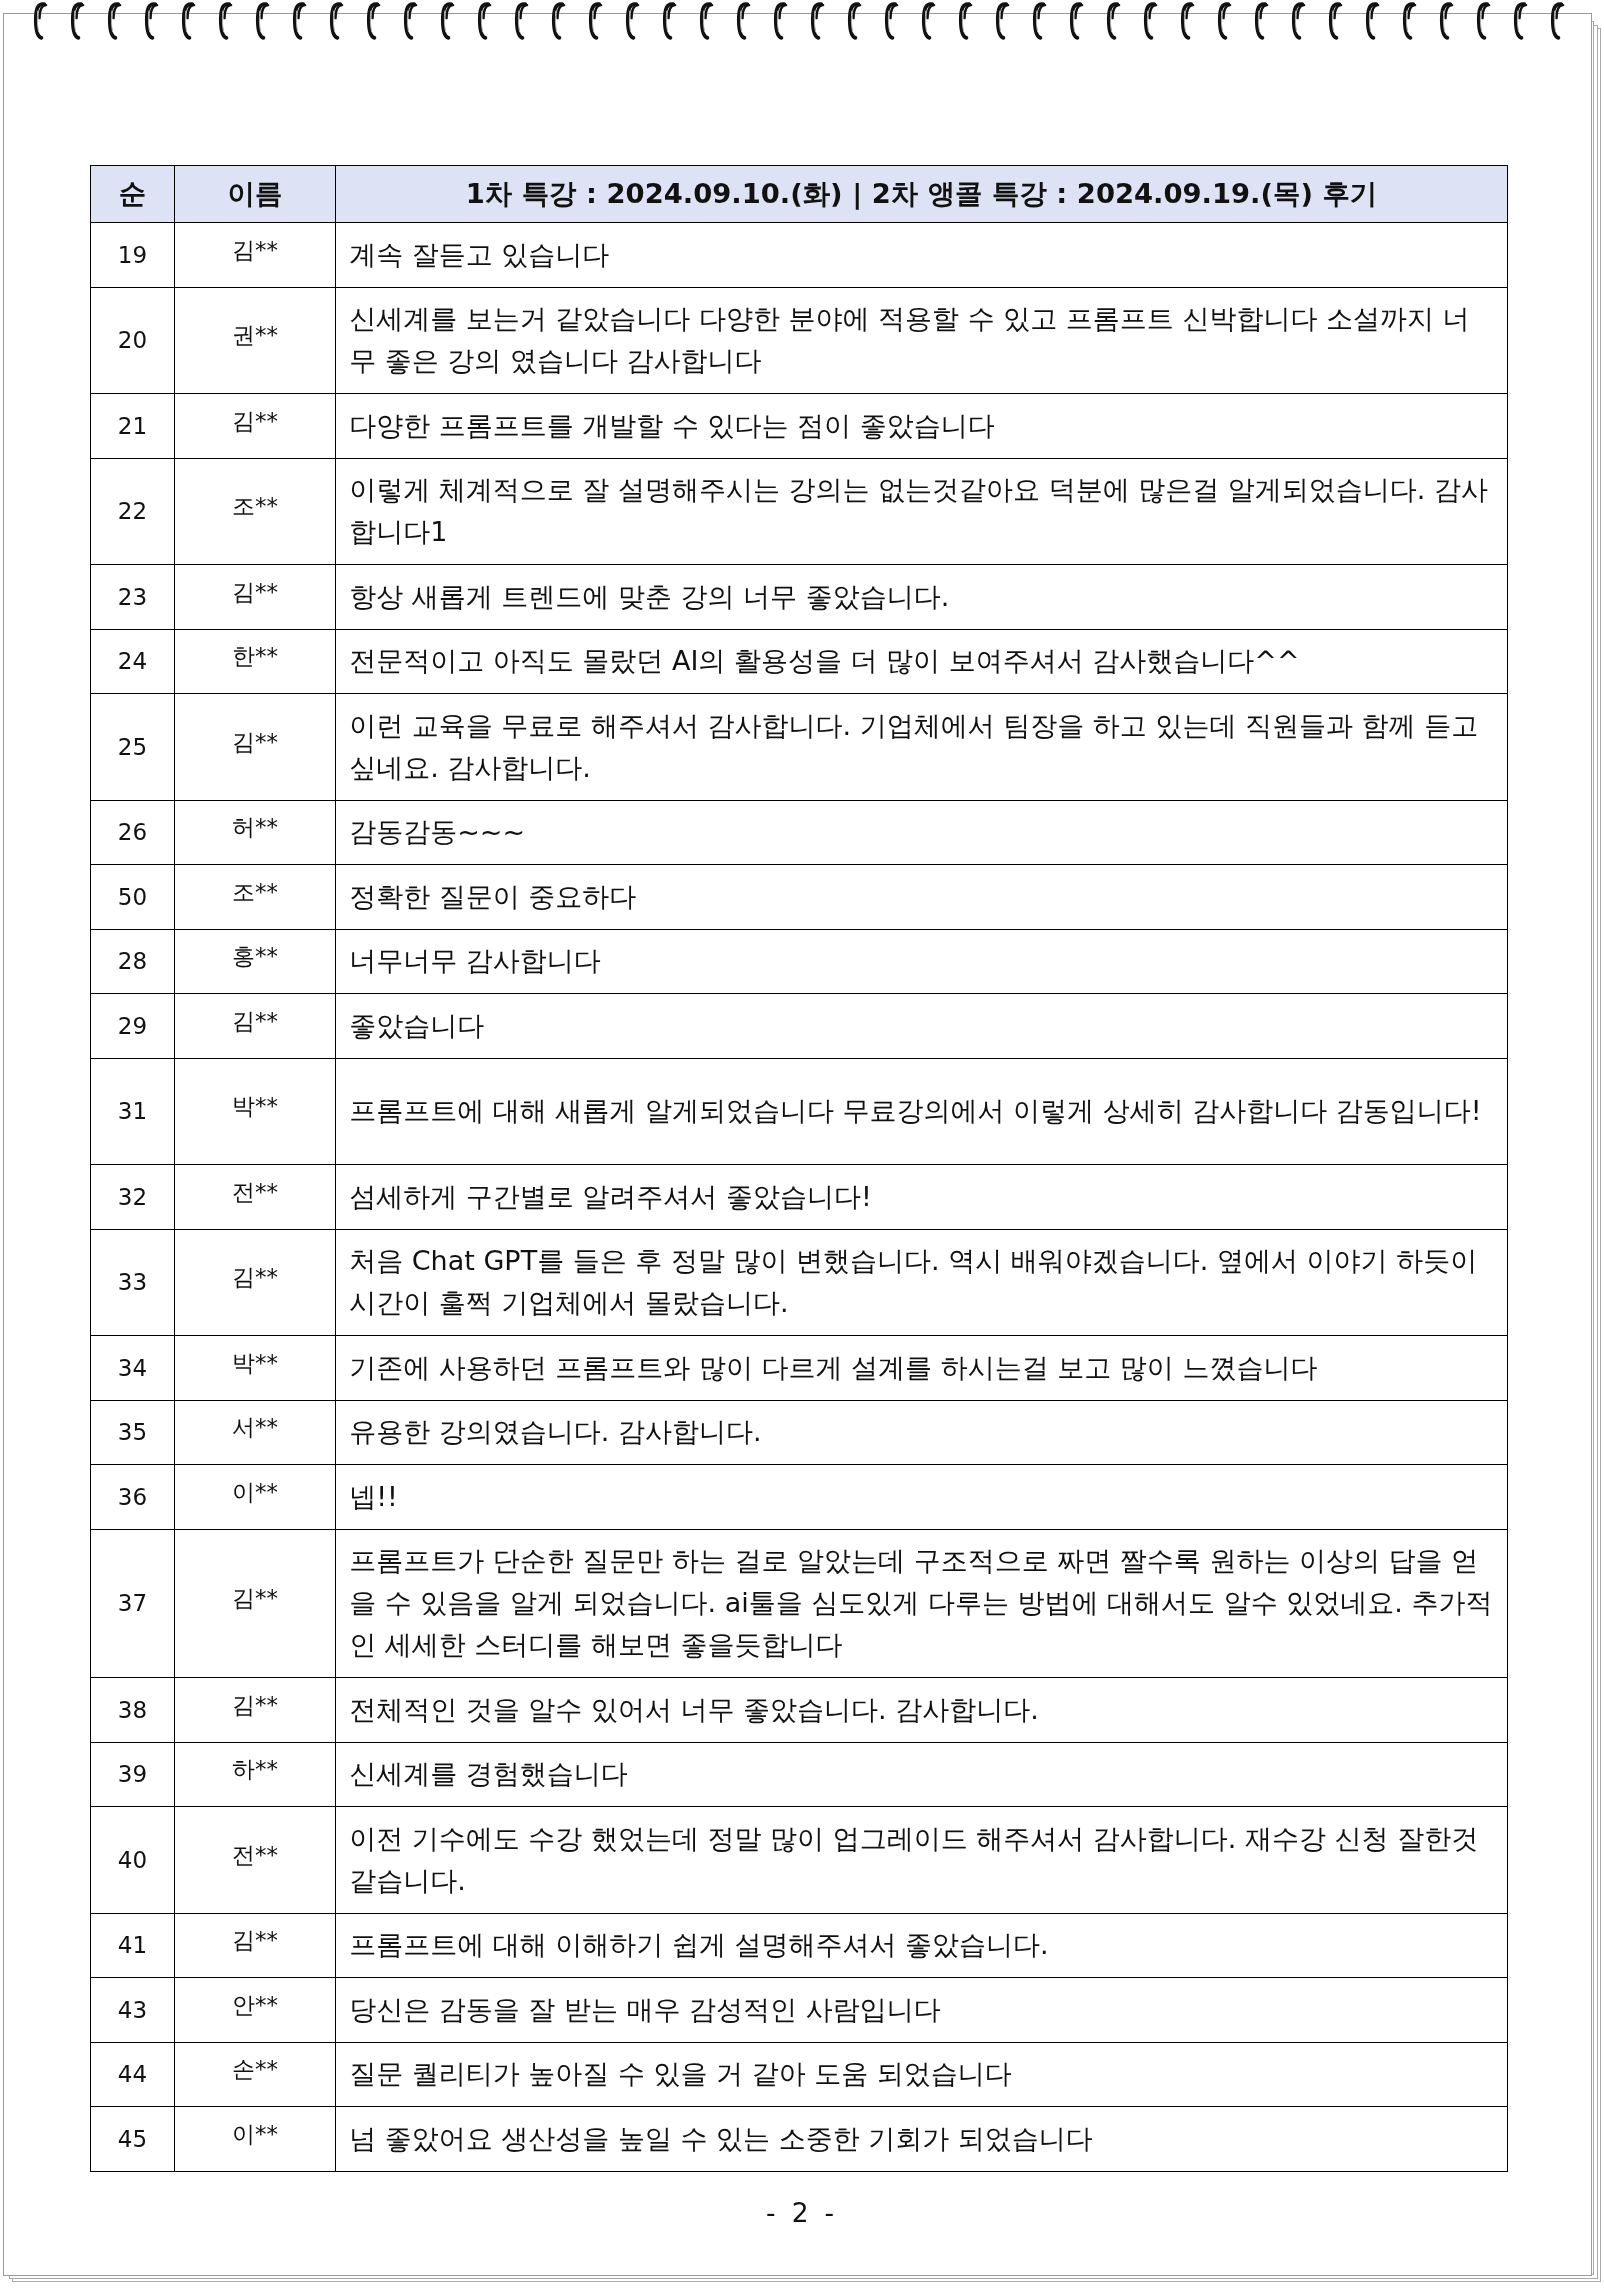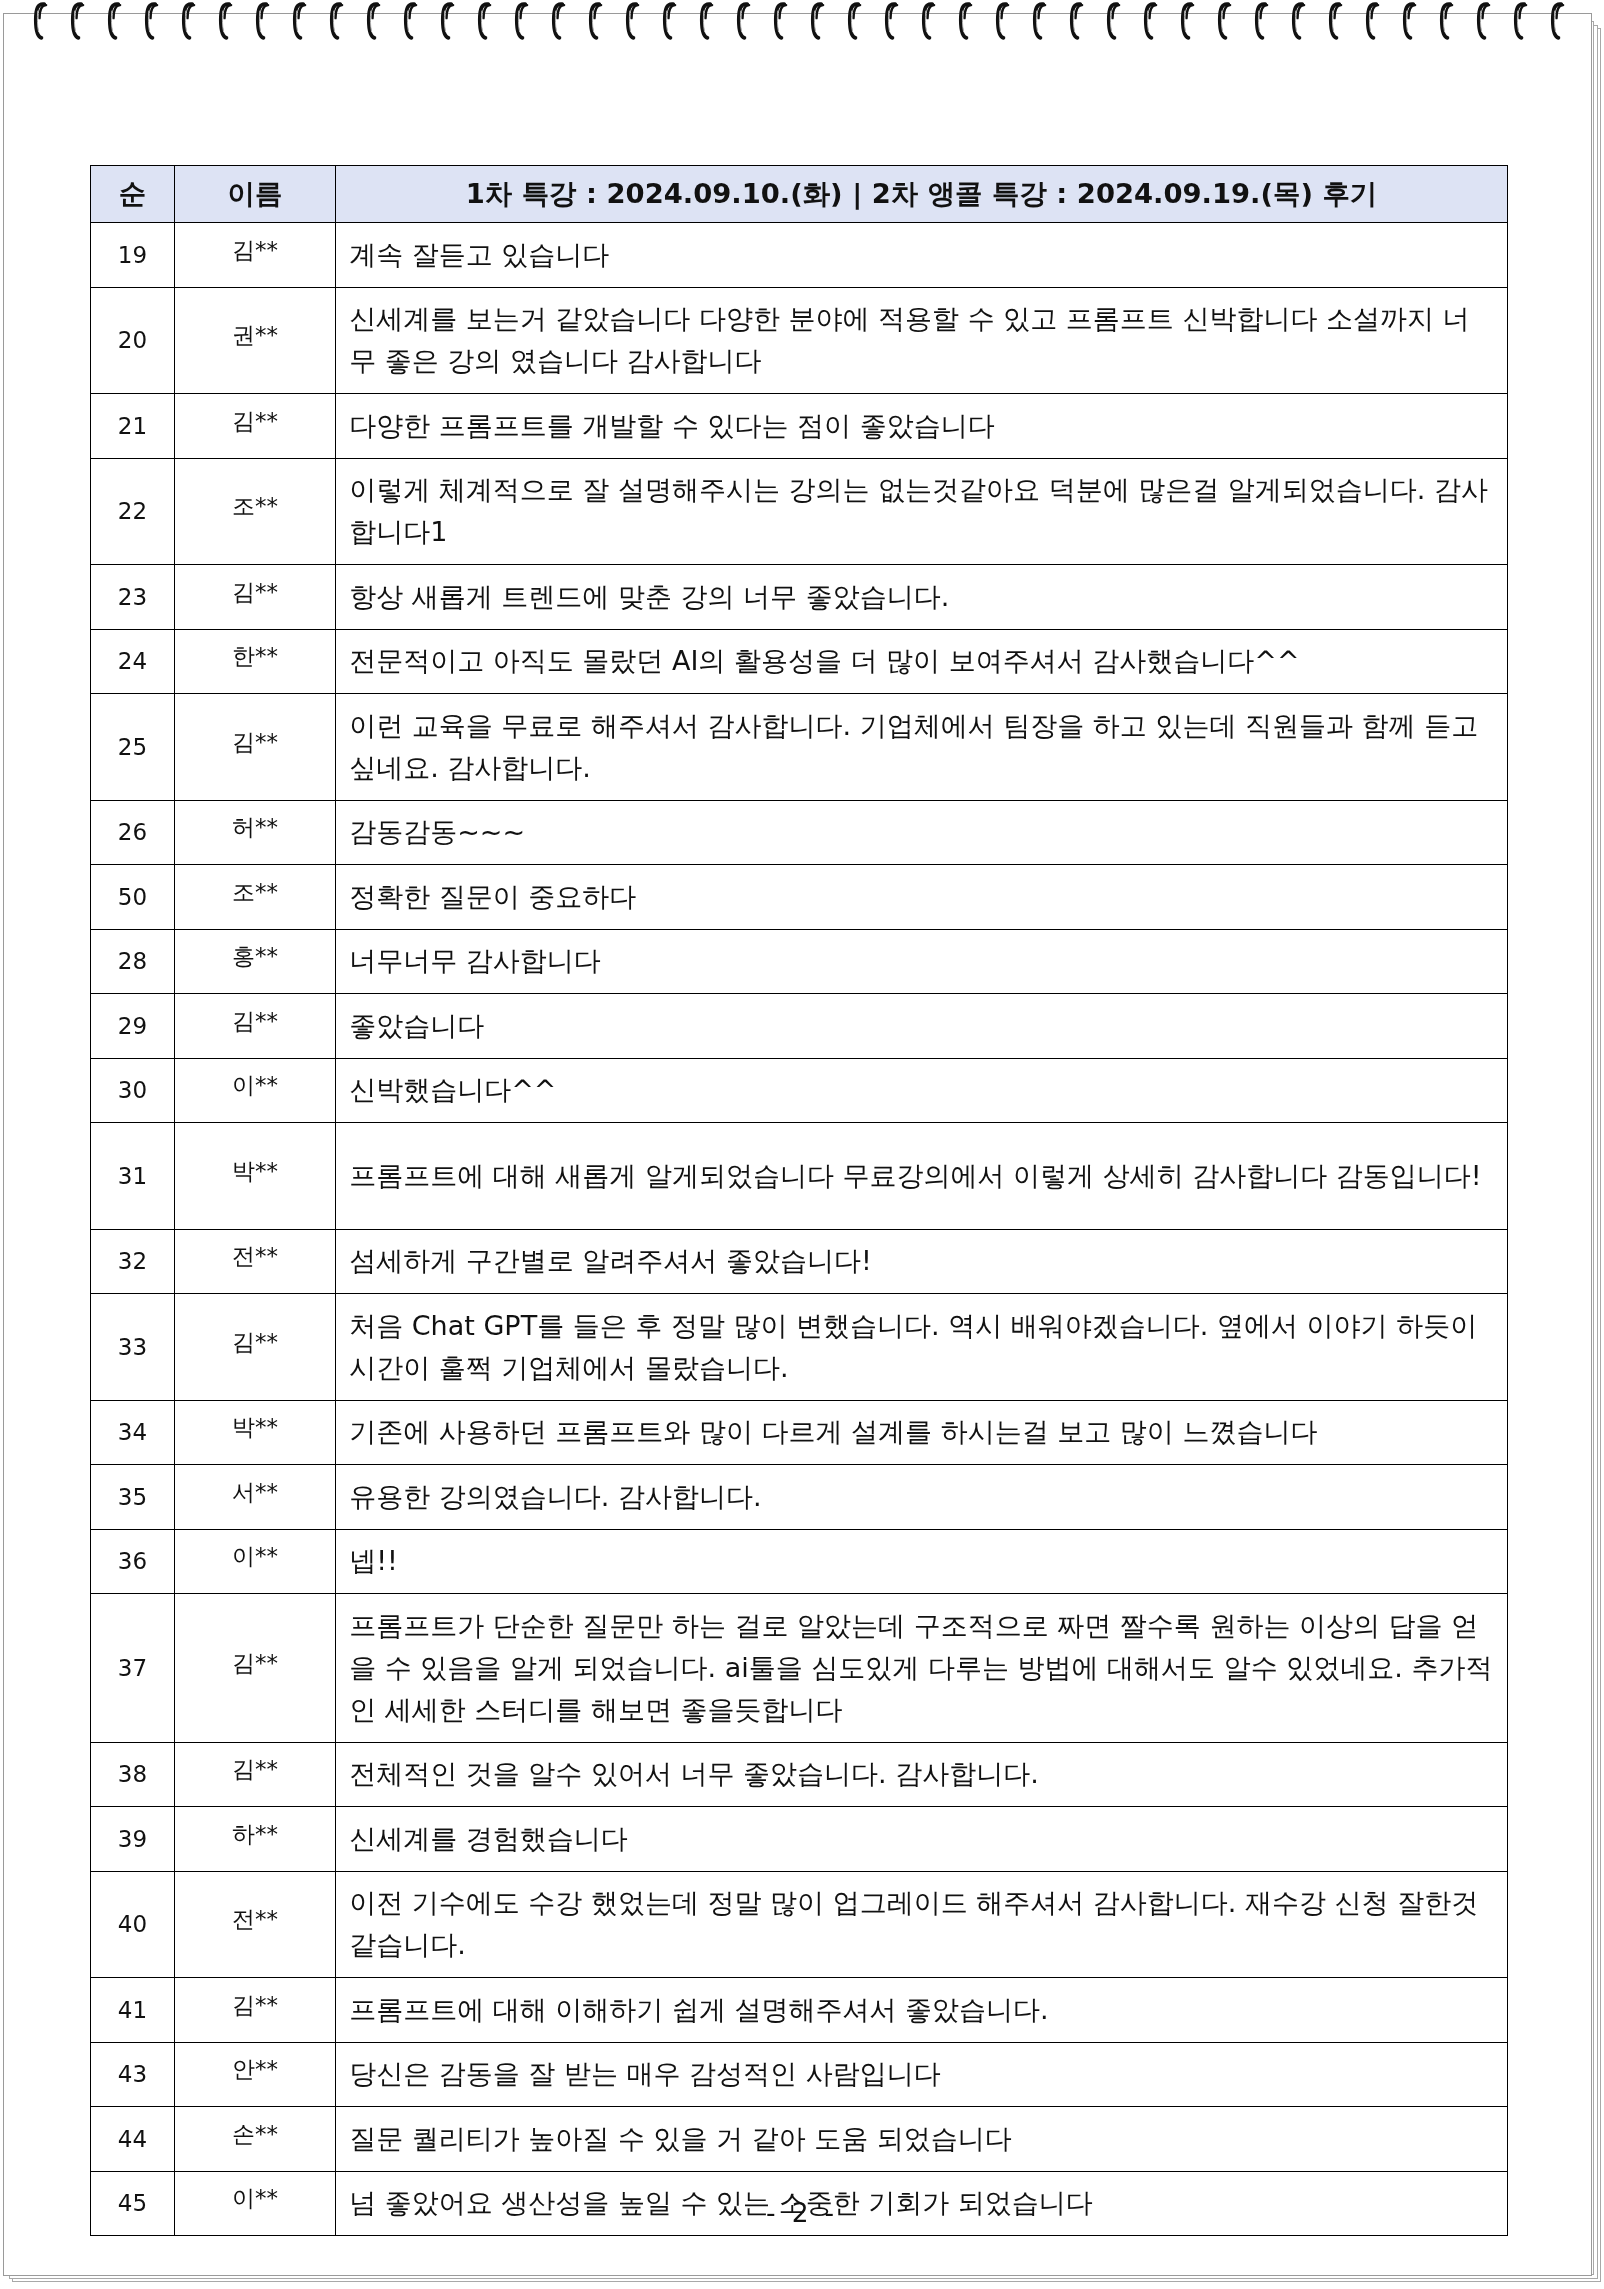--- a/index.html
+++ b/index.html
@@ -384,25 +384,20 @@
       <tr class="h1">
         <td class="no">28</td>
         <td class="name">홍**</td>
         <td class="comment">너무너무 감사합니다</td>
       </tr>
       <tr class="h1">
         <td class="no">29</td>
         <td class="name">김**</td>
         <td class="comment">좋았습니다</td>
       </tr>
-      <tr class="h1">
-        <td class="no">30</td>
-        <td class="name">이**</td>
-        <td class="comment">신박했습니다^^</td>
-      </tr>
       <tr class="h2">
         <td class="no">31</td>
         <td class="name">박**</td>
         <td class="comment">프롬프트에 대해 새롭게 알게되었습니다 무료강의에서 이렇게 상세히 감사합니다 감동입니다!</td>
       </tr>
       <tr class="h1">
         <td class="no">32</td>
         <td class="name">전**</td>
         <td class="comment">섬세하게 구간별로 알려주셔서 좋았습니다!</td>
       </tr>

